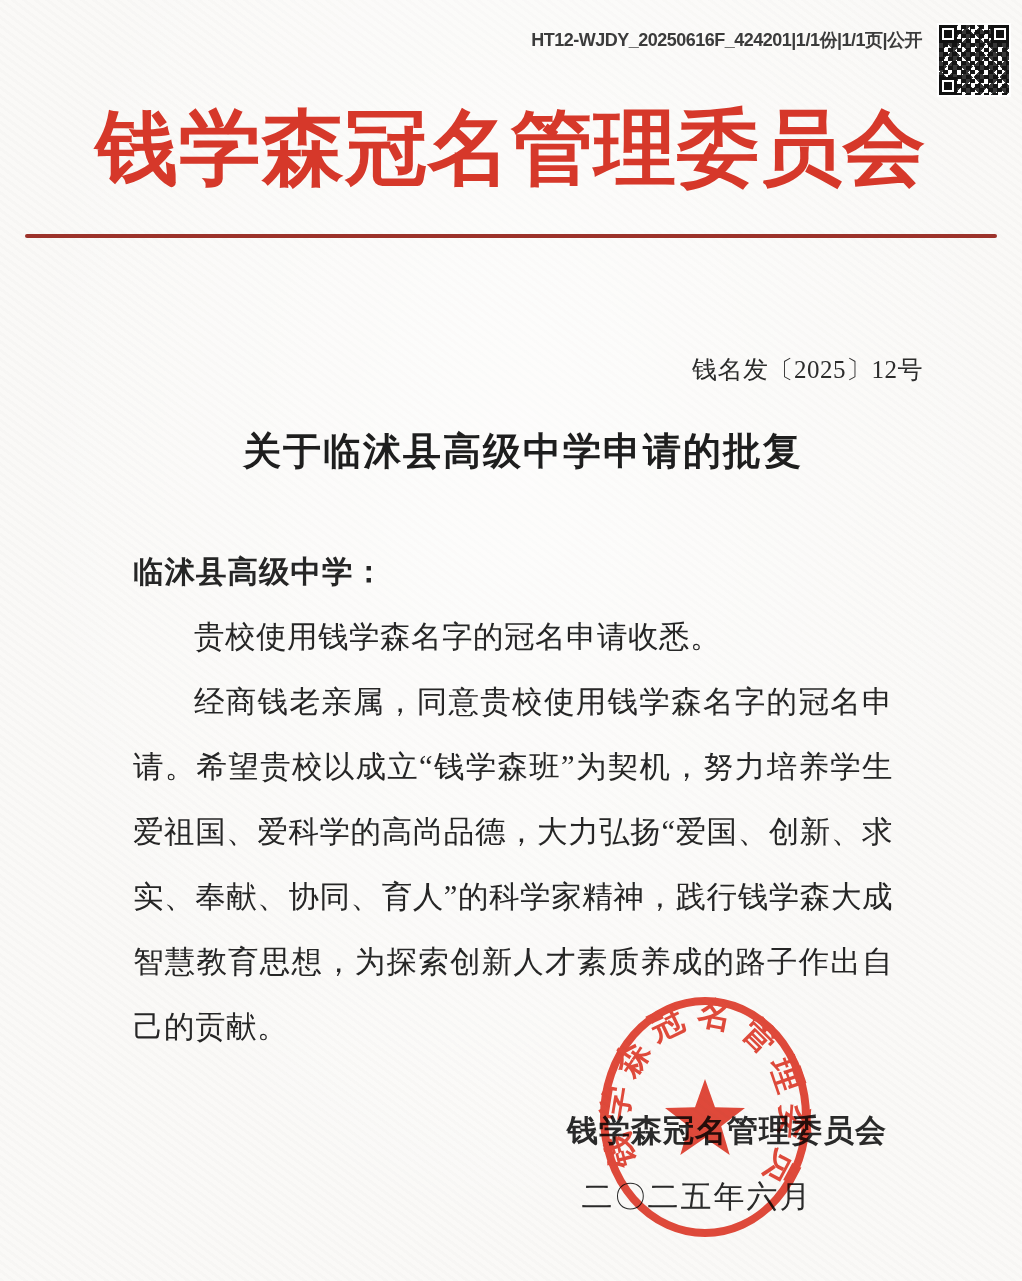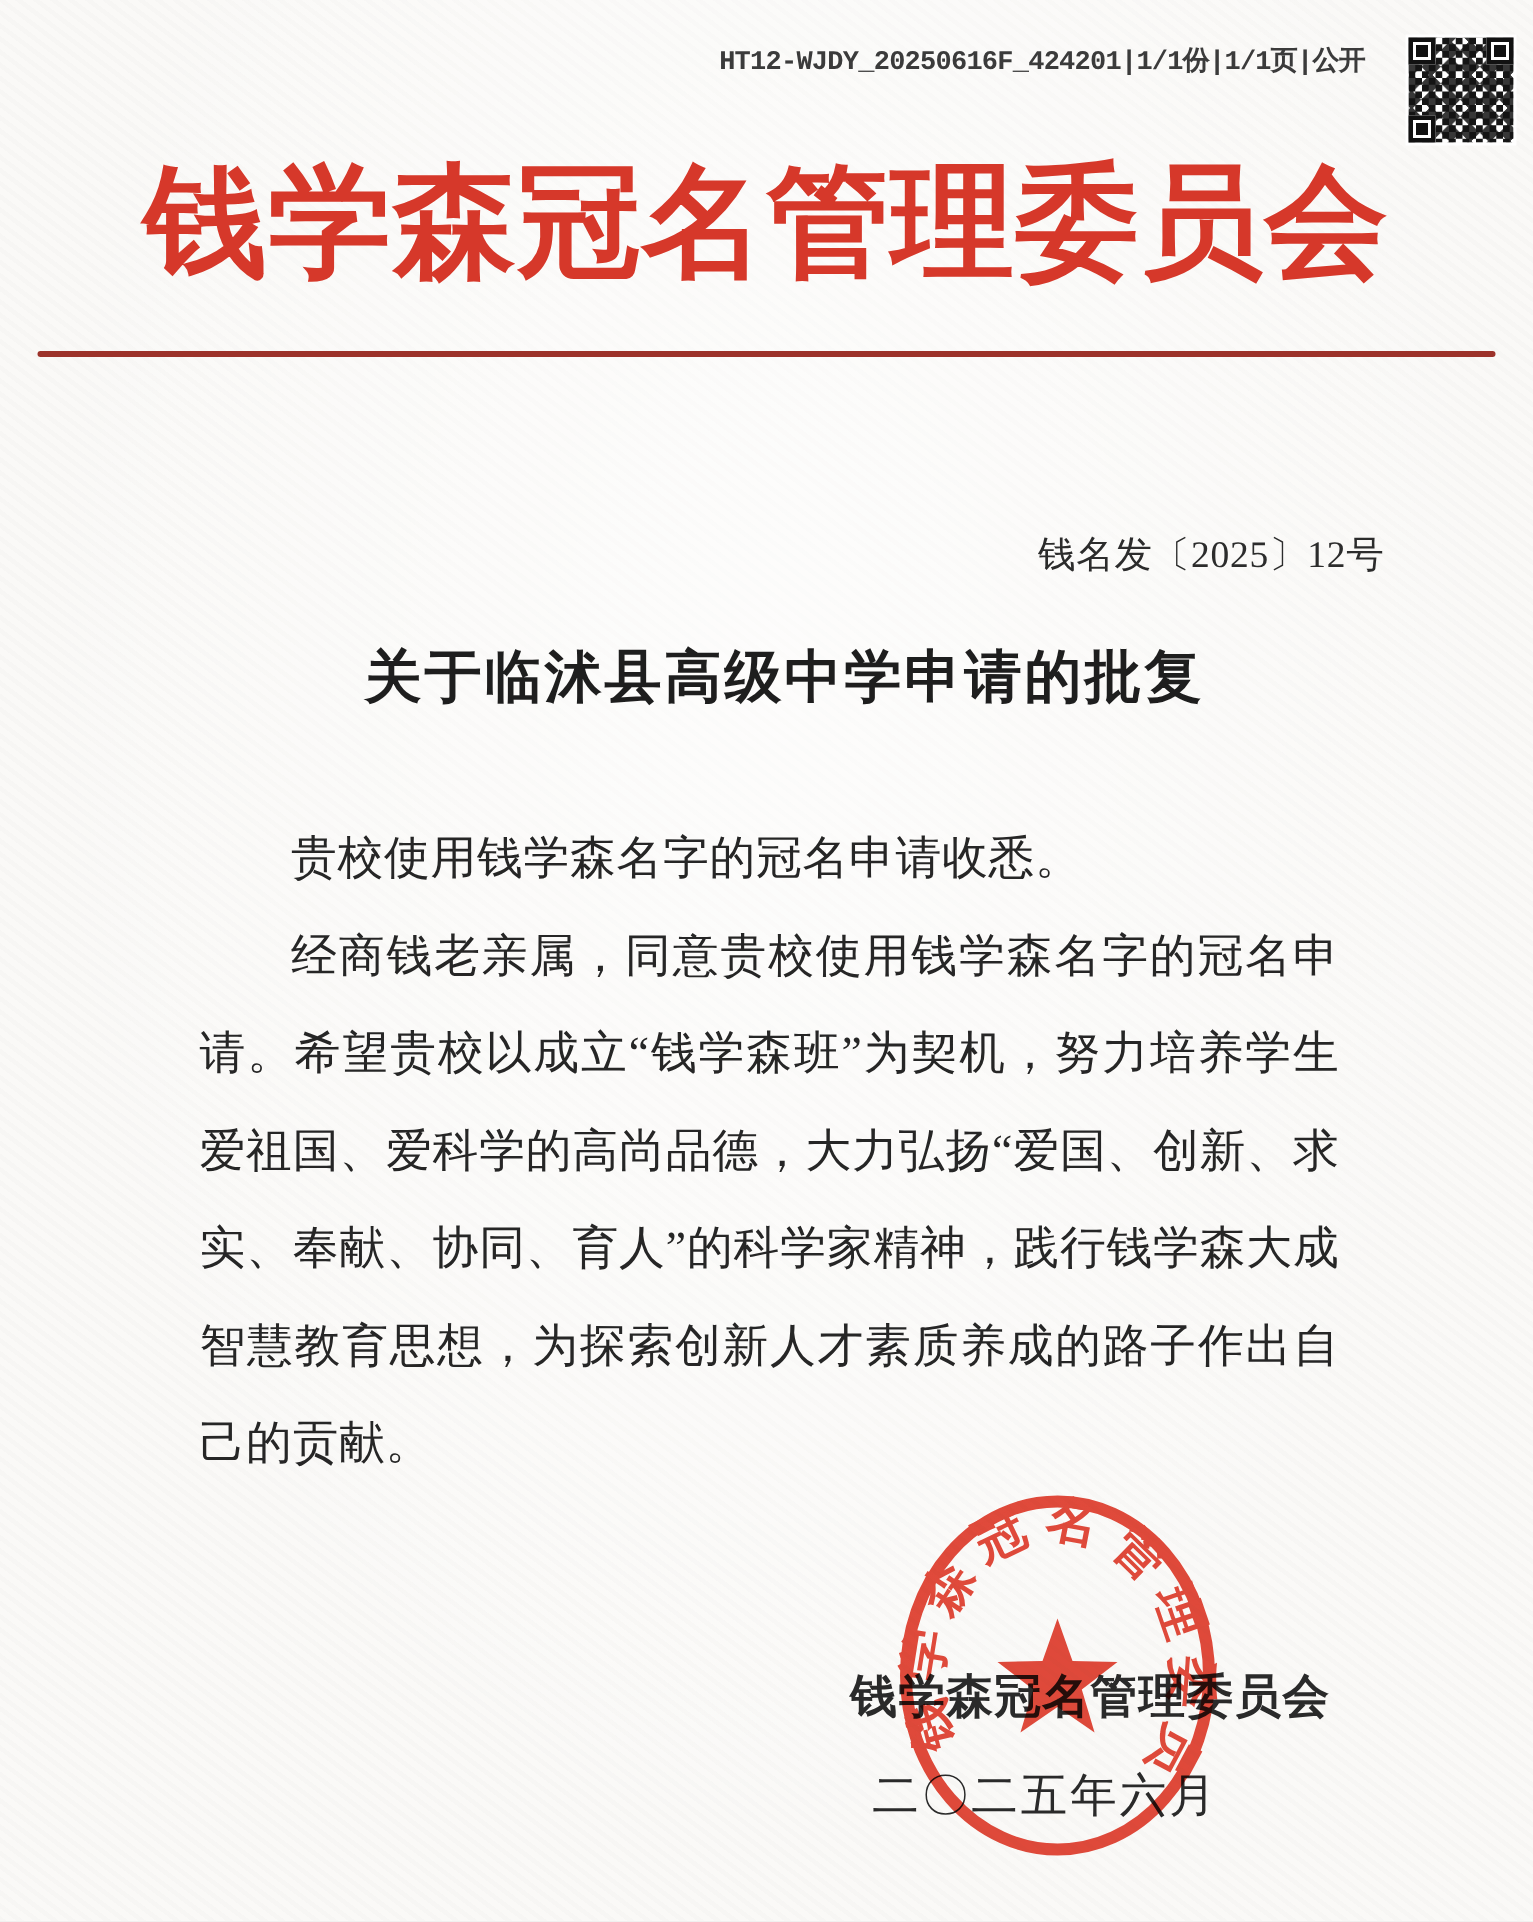--- a/index.html
+++ b/index.html
@@ -11,22 +11,22 @@
       radial-gradient(ellipse at 50% 35%, rgba(255,255,255,.6), rgba(0,0,0,0) 70%),
       repeating-linear-gradient(37deg, rgba(120,120,120,.025) 0 3px, rgba(0,0,0,0) 3px 7px),
       #faf9f7;
     overflow:hidden;
     font-family:"Liberation Serif","DejaVu Serif",serif;
     color:#272727;
   }
 
   
   .header-code{
-    position:absolute;top:28px;right:112px;
-    font-family:Liberation Mono, monospace;
+    position:absolute;top:28px;right:100px;
+    font-family:Liberation Sans, sans-serif;
     font-size:18px;font-weight:bold;letter-spacing:-.5px;color:#3b3b3b;
     white-space:nowrap;
   }
   .qr{
     position:absolute;top:25px;right:13px;width:70px;height:70px;
     background:
       repeating-conic-gradient(from 45deg, rgba(20,20,20,.85) 0% 25%, rgba(0,0,0,0) 0% 50%) 2px 3px / 13px 11px,
       repeating-conic-gradient(#161616 0% 25%, #ffffff 0% 50%) 0 0 / 9px 9px;
     outline:2px solid rgba(255,255,255,.9);
   }
@@ -116,20 +116,21 @@
 
   <h1 class="letterhead">钱学森冠名管理委员会</h1>
 
   <div class="red-rule"></div>
 
   <div class="doc-number">钱名发〔2025〕12号</div>
 
   <h2 class="letter-title">关于临沭县高级中学申请的批复</h2>
 
   <div class="body-block">
+    <div class="salutation">临沭县高级中学：</div>
     <p class="para">贵校使用钱学森名字的冠名申请收悉。</p>
     <p class="para">经商钱老亲属，同意贵校使用钱学森名字的冠名申请。希望贵校以成立“钱学森班”为契机，努力培养学生爱祖国、爱科学的高尚品德，大力弘扬“爱国、创新、求实、奉献、协同、育人”的科学家精神，践行钱学森大成智慧教育思想，为探索创新人才素质养成的路子作出自己的贡献。</p>
   </div>
 
   <div class="signature">钱学森冠名管理委员会</div>
 
   <div class="sign-date">二〇二五年六月</div>
 
   <svg class="seal" viewBox="0 0 224 248" xmlns="http://www.w3.org/2000/svg">
     <ellipse class="ink" cx="112" cy="124" rx="101" ry="116" fill="none" stroke-width="8"></ellipse>

